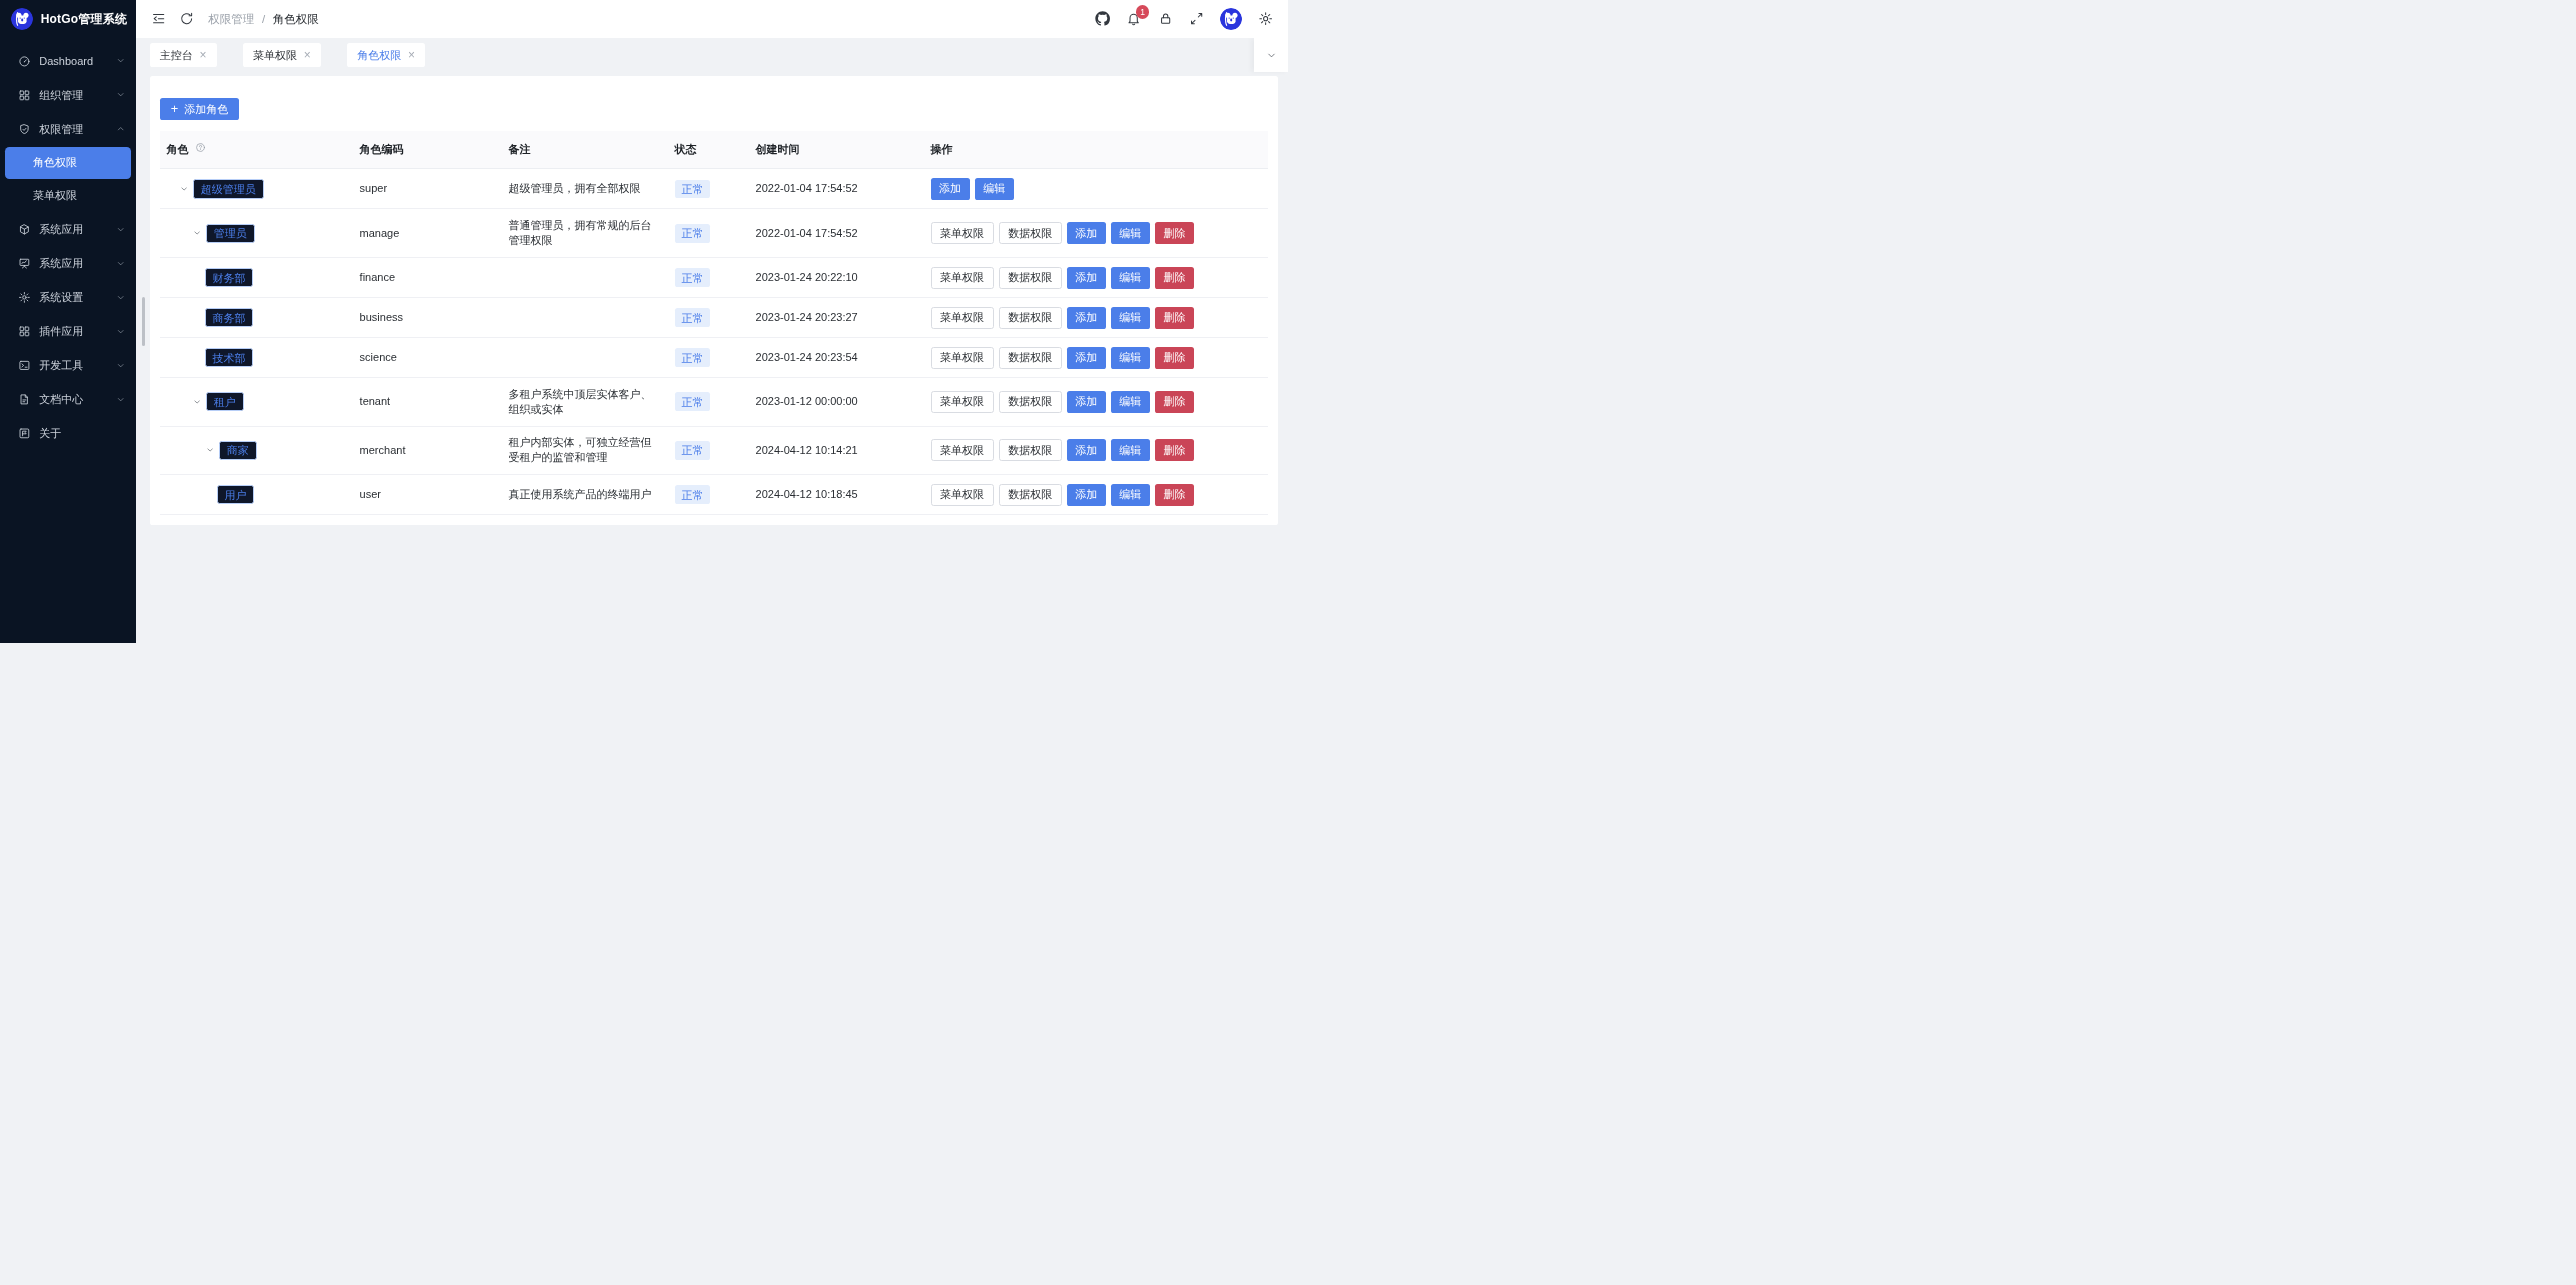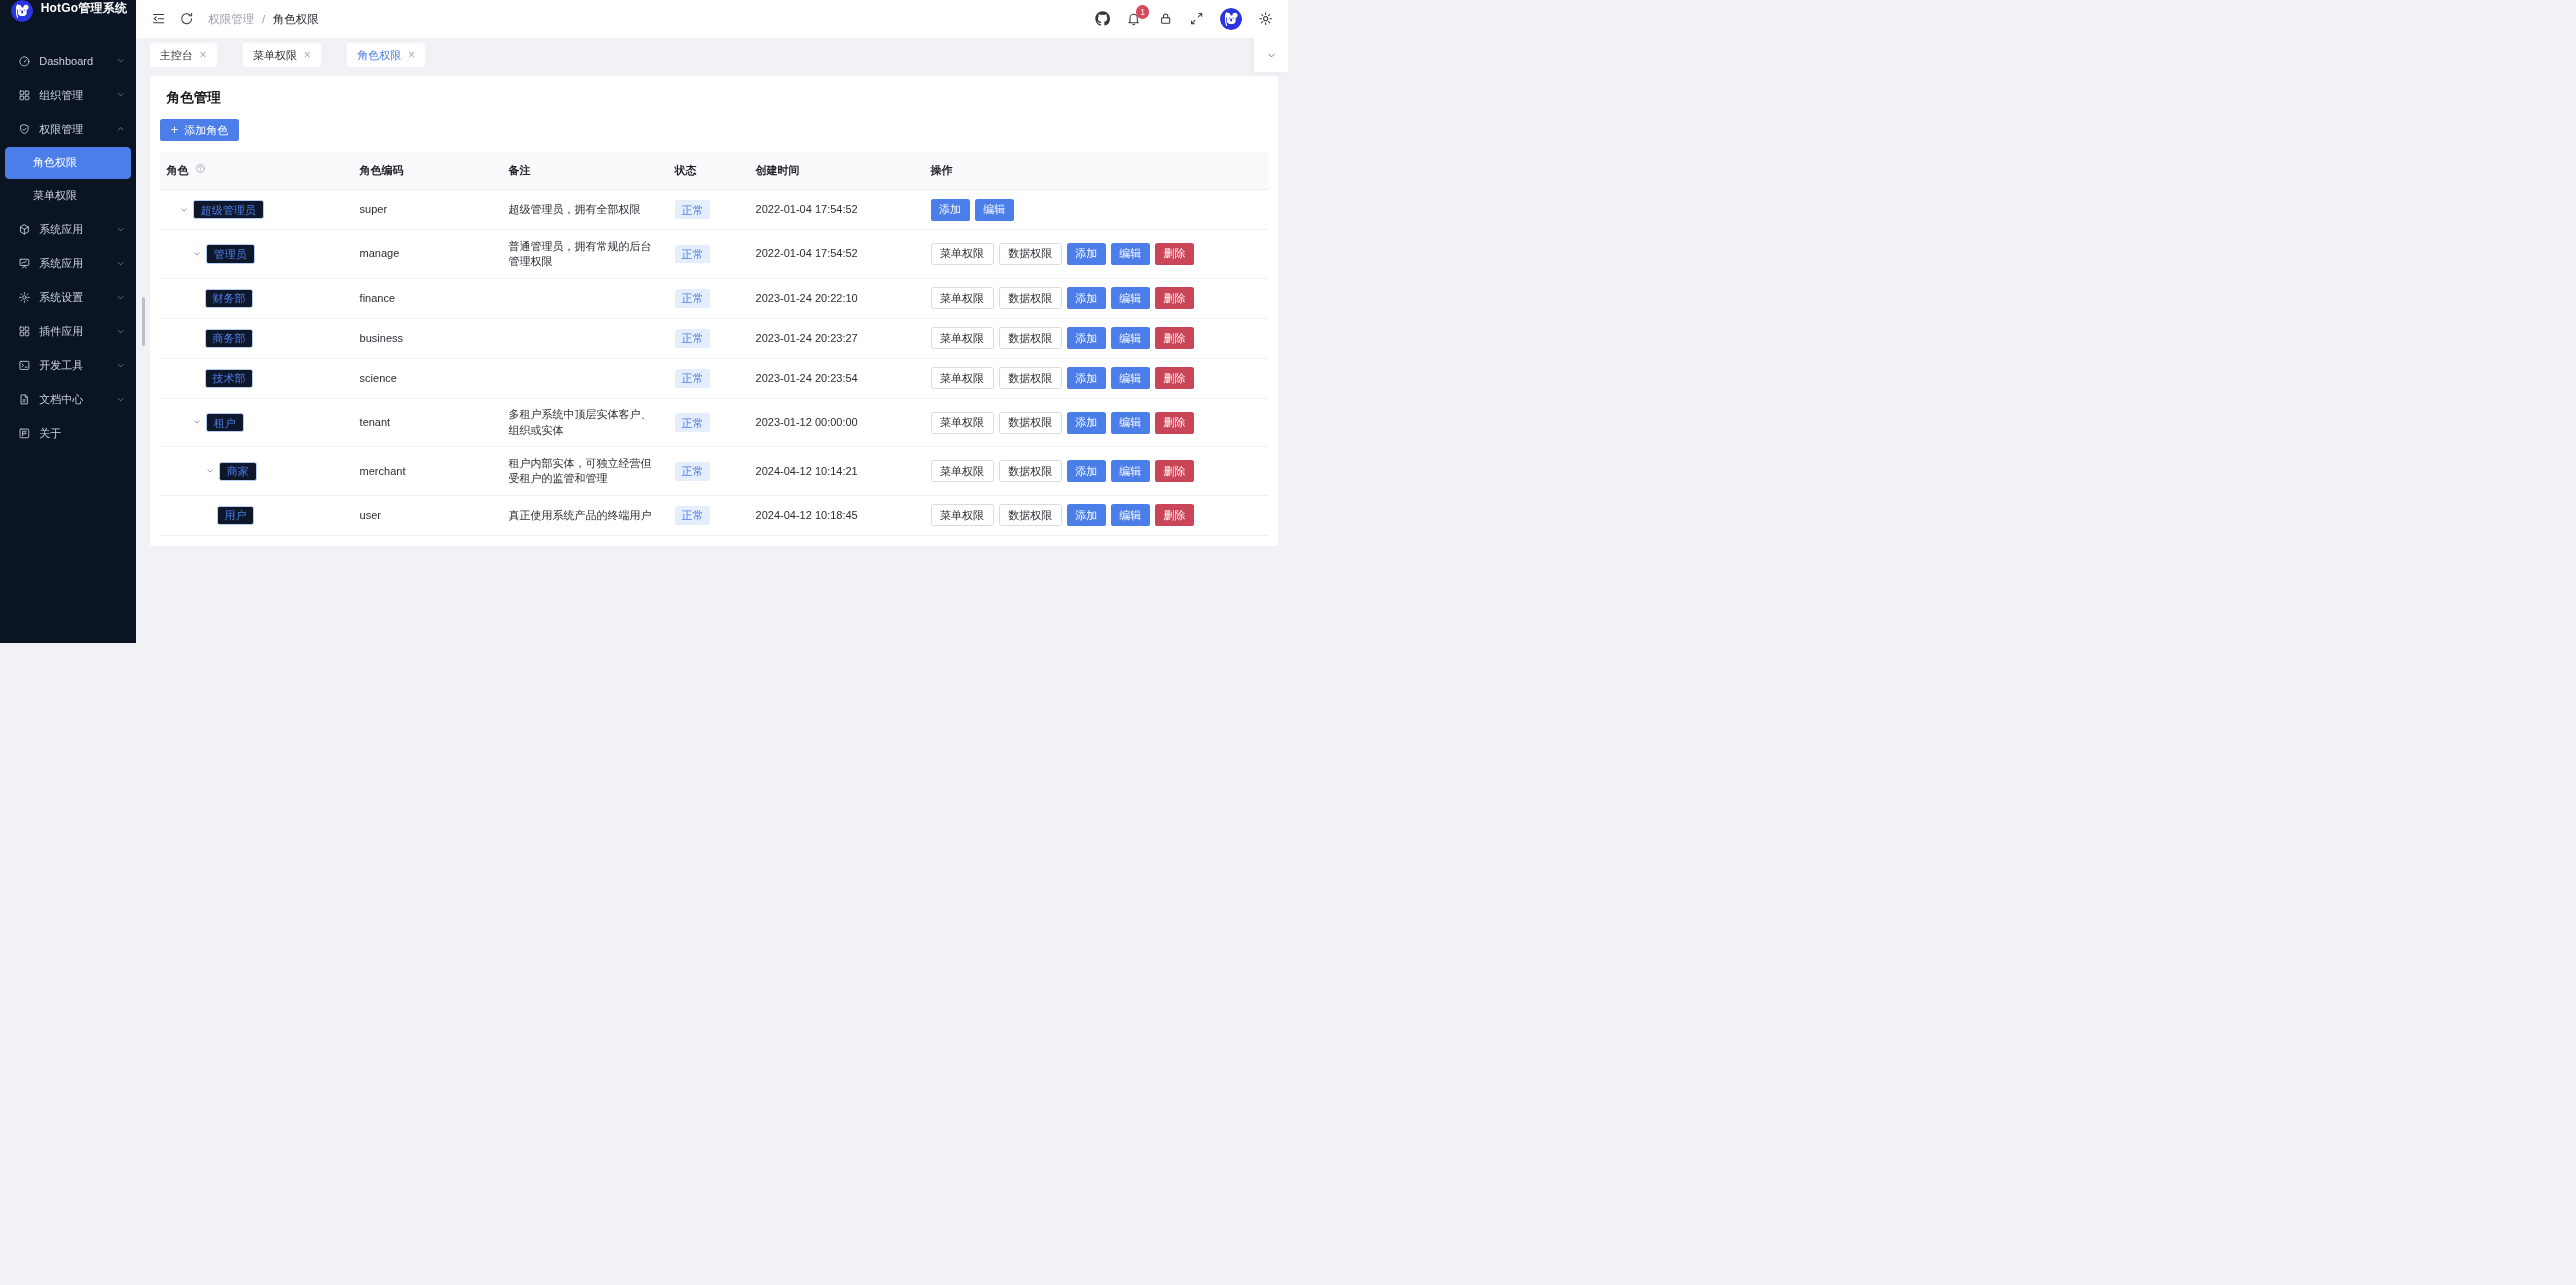--- a/index.html
+++ b/index.html
@@ -2,21 +2,21 @@
 <html style="font-size:13.6px"><head>
 <meta charset="utf-8">
 <style>
   *{box-sizing:border-box;margin:0;padding:0}
   html,body{width:1288px;height:643px;overflow:hidden}
   body{position:relative;background:#f0f2f5;font-family:"Liberation Sans","DejaVu Sans",sans-serif;color:#2a2e33;font-size:11px}
   svg{display:block}
 
   
   .sidebar{position:absolute;left:0;top:0;bottom:0;width:136px;background:#0a1423;z-index:5}
-  .logo{height:38px;display:flex;gap:7.7px;padding-left:11px}
+  .logo{height:38px;display:flex;align-items:center;gap:7.7px;padding-left:11px}
   .logo .koala{width:22px;height:22px;border-radius:50%;overflow:hidden;flex:none}
   .logo-title{color:#fff;font-size:12px;font-weight:700;letter-spacing:0.2px;white-space:nowrap}
   .menu{padding-top:6px}
   .menu-item{height:34px;display:flex;align-items:center;color:#cdd3dc;padding:0 11px 0 18px;cursor:pointer}
   .mi-icon{width:12.8px;height:12.8px;margin-right:8.5px;flex:none;color:#cdd3dc}
   .mi-icon svg{width:12.8px;height:12.8px}
   .mi-label{flex:1;font-size:11px;white-space:nowrap}
   .mi-chev{width:9.4px;height:9.4px;color:#9aa3af}
   .mi-chev svg{width:9.4px;height:9.4px}
   .sub-item{height:32px;margin:0.9px 5.1px;display:flex;align-items:center;padding-left:28px;border-radius:4.3px;color:#cdd3dc;font-size:11px;cursor:pointer;white-space:nowrap}
@@ -325,21 +325,20 @@
   <div class="tab-more" id="ic-tabmore">
       <svg viewBox="0 0 24 24" fill="none" stroke="currentColor" stroke-width="1.6" stroke-linecap="round" stroke-linejoin="round" width="100%" height="100%">
         <path d="M6 9l6 6 6-6"></path>
       </svg>
     </div>
 </div>
 
 <div class="content">
   <div class="scroll-thumb"></div>
   <div class="card">
-    <h2 class="page-title">角色管理</h2>
     <button class="add-btn">
       <span class="plus">+</span>
       <span>添加角色</span>
     </button>
     <div class="table">
       <div class="thead">
         <div class="th">
           <span>角色</span>
           <span class="help" id="ic-help">
               <svg viewBox="0 0 24 24" fill="none" stroke="currentColor" stroke-width="1.6" stroke-linecap="round" stroke-linejoin="round" width="100%" height="100%">

